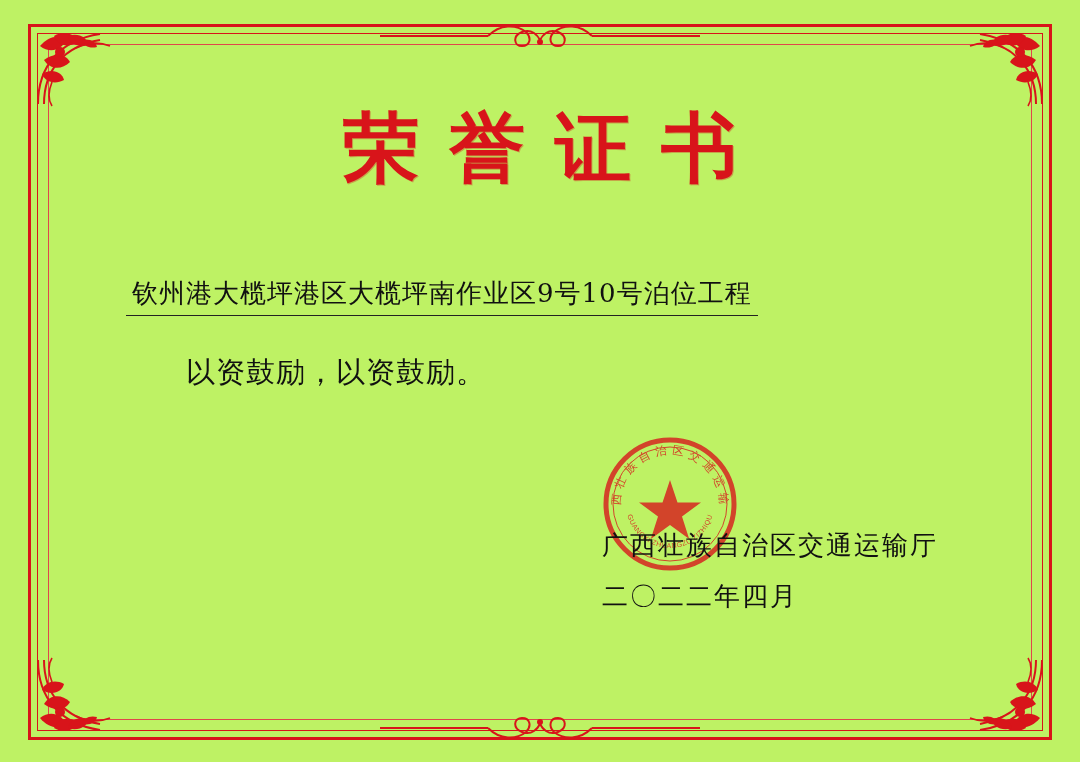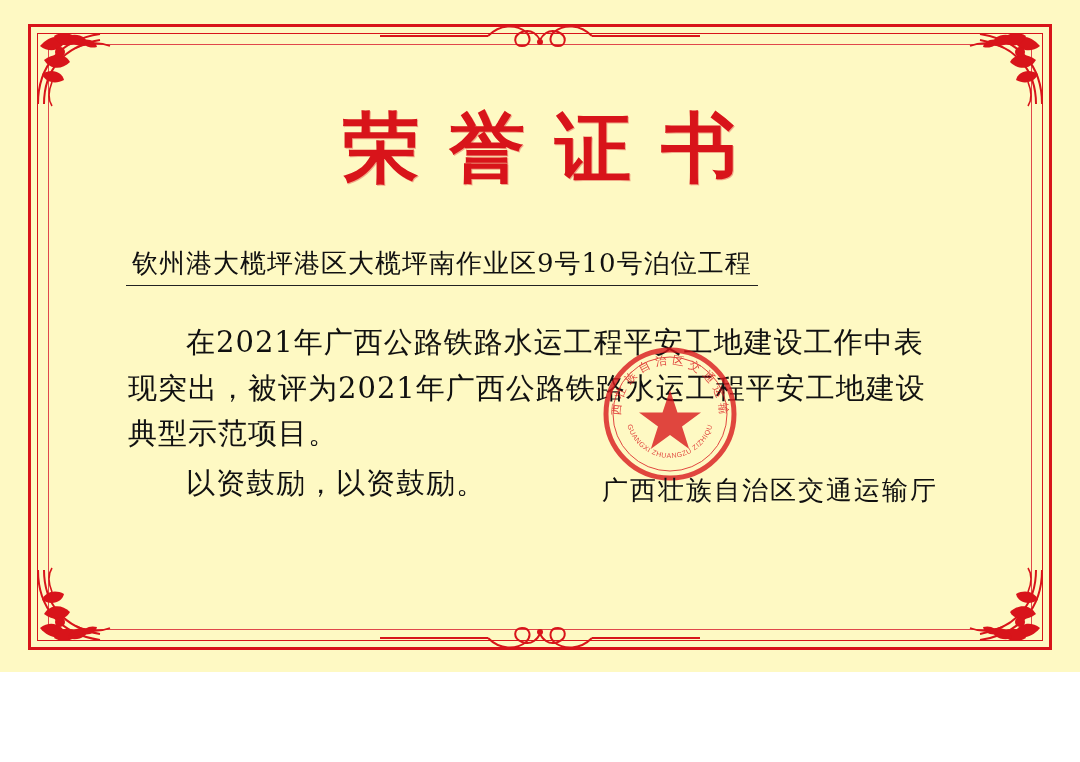--- a/index.html
+++ b/index.html
@@ -10,22 +10,22 @@
   body {
     width: 1080px;
     height: 762px;
     overflow: hidden;
     font-family: "Liberation Serif", serif;
   }
 
   #certificate {
     position: relative;
     width: 1080px;
-    height: 672px;
-    background: #fef9c3;
+    height: 762px;
+    background: #bef264;
     box-sizing: border-box;
   }
 
   
   .border-outer {
     position: absolute;
     left: 28px;
     top: 24px;
     right: 28px;
     bottom: 22px;
@@ -93,21 +93,21 @@
     font-family: "DejaVu Serif", "Liberation Serif", serif;
     font-weight: bold;
     font-size: 76px;
     letter-spacing: 30px;
     text-indent: 30px;
     line-height: 1.05;
     text-shadow: 1px 1px 0 rgba(216,20,26,0.35);
   }
 
   .project-line {
-    margin-top: 58px;
+    margin-top: 88px;
     padding-left: 56px;
     display: flex;
     align-items: flex-end;
     color: #111;
     font-size: 27px;
     font-family: "DejaVu Serif", "Liberation Serif", serif;
   }
   .project-name {
     border-bottom: 1.5px solid #222;
     padding: 0 6px 4px 6px;
@@ -280,21 +280,20 @@
 
   <div class="content">
 
     <div class="cert-title">荣誉证书</div>
 
     <div class="project-line">
       <span class="project-name">钦州港大榄坪港区大榄坪南作业区9号10号泊位工程</span>
     </div>
 
     <div class="body-text">
-      <p class="indent">在2021年广西公路铁路水运工程平安工地建设工作中表现突出，被评为2021年广西公路铁路水运工程平安工地建设典型示范项目。</p>
       <p class="indent">以资鼓励，以资鼓励。</p>
     </div>
 
     <div class="seal">
       <svg viewBox="0 0 140 140">
         <circle cx="70" cy="70" r="64" fill="none" stroke="#d8141a" stroke-width="5"></circle>
         <circle cx="70" cy="70" r="57" fill="none" stroke="#d8141a" stroke-width="1"></circle>
         <path id="sealArcTop" d="M 20 70 A 50 50 0 0 1 120 70" fill="none"></path>
         <path id="sealArcBottom" d="M 26 70 A 44 44 0 0 0 114 70" fill="none"></path>
         <text font-size="11.5" fill="#d8141a" font-family="'Liberation Serif', serif" letter-spacing="1">
@@ -302,16 +301,17 @@
         </text>
         <text font-size="7" fill="#d8141a" font-family="'Liberation Sans', sans-serif" letter-spacing="0.5">
           <textPath href="#sealArcBottom" startOffset="50%" text-anchor="middle">GUANGXI ZHUANGZU ZIZHIQU</textPath>
         </text>
         <polygon fill="#d8141a" points="70,46 77.5,68.5 101,68.5 82,82.5 89.2,105 70,91 50.8,105 58,82.5 39,68.5 62.5,68.5"></polygon>
       </svg>
     </div>
 
     <div class="signature-block">
       <div class="org">广西壮族自治区交通运输厅</div>
+      <div class="date">二〇二二年四月</div>
     </div>
 
   </div>
 </div>
 
 </body></html>

